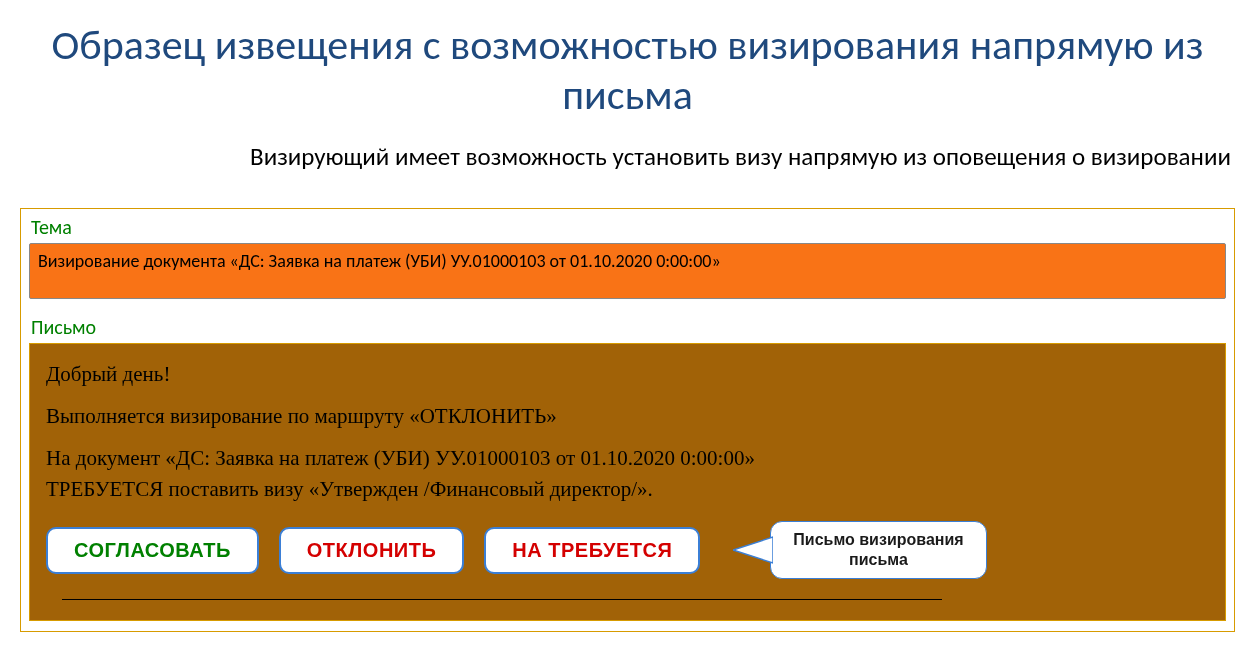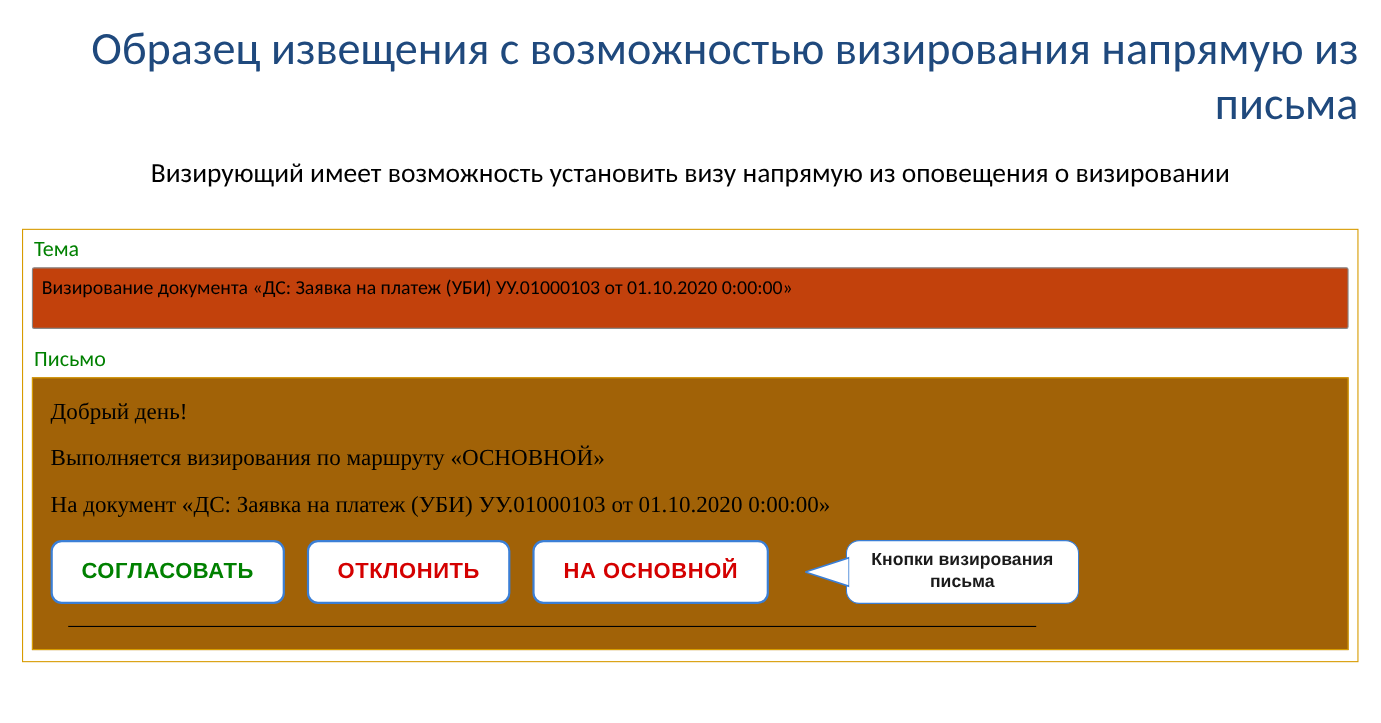--- a/index.html
+++ b/index.html
@@ -10,29 +10,29 @@
     body {
       font-family: Calibri, Arial, sans-serif;
       background: #ffffff;
       width: 1255px;
       padding: 10px 20px;
     }
     .page-title {
       color: #1f497d;
       font-size: 42px;
       font-weight: 400;
-      text-align: right;
+      text-align: center;
       line-height: 1.2;
       margin: 10px 0 20px 0;
     }
     .subtitle {
       color: #000000;
       font-size: 25px;
       font-weight: 400;
-      text-align: center;
+      text-align: right;
       margin-bottom: 18px;
       padding: 0 4px;
     }
     .outer-box {
       border: 1px solid #d79b00;
       padding: 6px 8px 10px 8px;
       background: #ffffff;
       margin-top: 36px;
     }
     .section-label {
@@ -41,39 +41,40 @@
       margin-bottom: 4px;
       padding-left: 2px;
     }
     .subject-box {
       border: 1px solid #888;
       border-radius: 2px;
       padding: 6px 8px 26px 8px;
       font-size: 18px;
       color: #000;
       margin-bottom: 16px;
-      background: #c2410c;
+      background: #f97316;
     }
     .email-body {
       border: 1px solid #d79b00;
       padding: 16px 16px 20px 16px;
       font-family: "Times New Roman", Times, serif;
       font-size: 21px;
       color: #000;
       background: #a16207;
     }
     .email-body p {
       margin-bottom: 14px;
       line-height: 1.35;
     }
     .email-body p.tight {
       margin-bottom: 2px;
     }
     .button-row {
       display: flex;
+      align-items: center;
       gap: 20px;
       margin-top: 18px;
       margin-bottom: 18px;
       position: relative;
     }
     .action-button {
       font-family: Arial, sans-serif;
       font-size: 20px;
       font-weight: 700;
       padding: 10px 26px;
@@ -121,33 +122,34 @@
 <p class="subtitle">Визирующий имеет возможность установить визу напрямую из оповещения о визировании</p>
 
 <div class="outer-box">
 
   <div class="section-label">Тема</div>
   <div class="subject-box">Визирование документа «ДС: Заявка на платеж (УБИ) УУ.01000103 от 01.10.2020 0:00:00»</div>
 
   <div class="section-label">Письмо</div>
   <div class="email-body">
     <p>Добрый день!</p>
-    <p>Выполняется визирования по маршруту «ОСНОВНОЙ»</p>
+    <p>Выполняется визирование по маршруту «ОТКЛОНИТЬ»</p>
     <p class="tight">На документ «ДС: Заявка на платеж (УБИ) УУ.01000103 от 01.10.2020 0:00:00»</p>
+    <p>ТРЕБУЕТСЯ поставить визу «Утвержден /Финансовый директор/».</p>
 
     <div class="button-row">
       <button class="action-button btn-approve">СОГЛАСОВАТЬ</button>
       <button class="action-button btn-reject">ОТКЛОНИТЬ</button>
-      <button class="action-button btn-rework">НА ОСНОВНОЙ</button>
+      <button class="action-button btn-rework">НА ТРЕБУЕТСЯ</button>
 
       <div class="callout">
         <svg class="callout-tail" width="40" height="30" viewBox="0 0 40 30">
           <polygon points="0,15 40,2 40,28" fill="#ffffff" stroke="#3b7fd6" stroke-width="1.5"></polygon>
         </svg>
-        <span>Кнопки визирования</span><br>
+        <span>Письмо визирования</span><br>
         <span>письма</span>
       </div>
     </div>
 
     <hr class="divider">
   </div>
 
 </div>
 
 </body></html>

